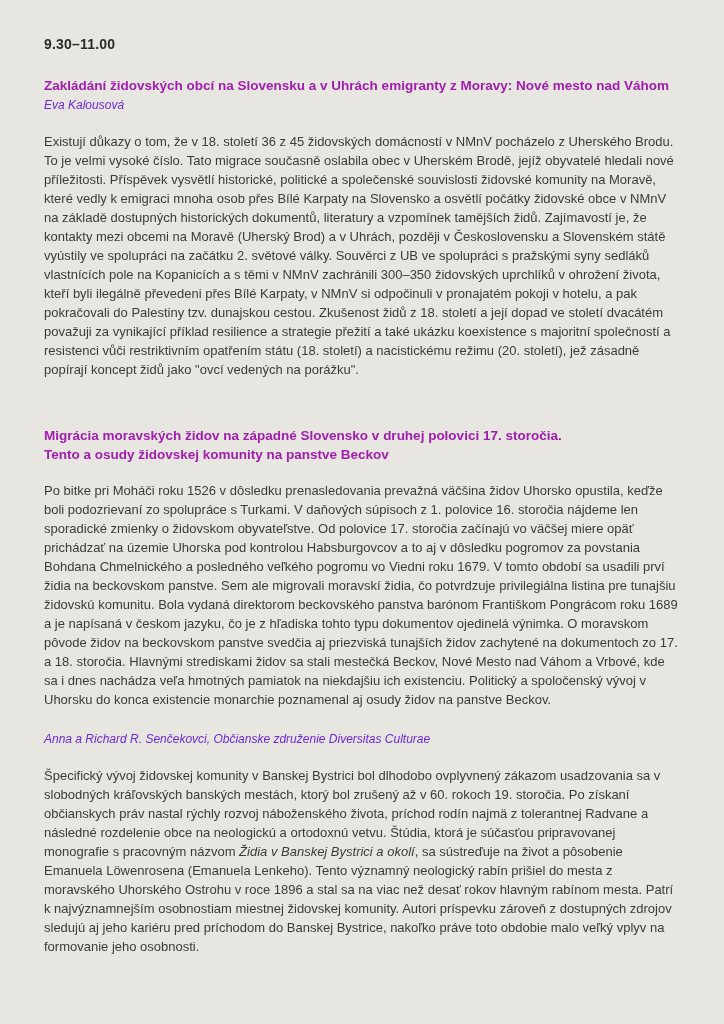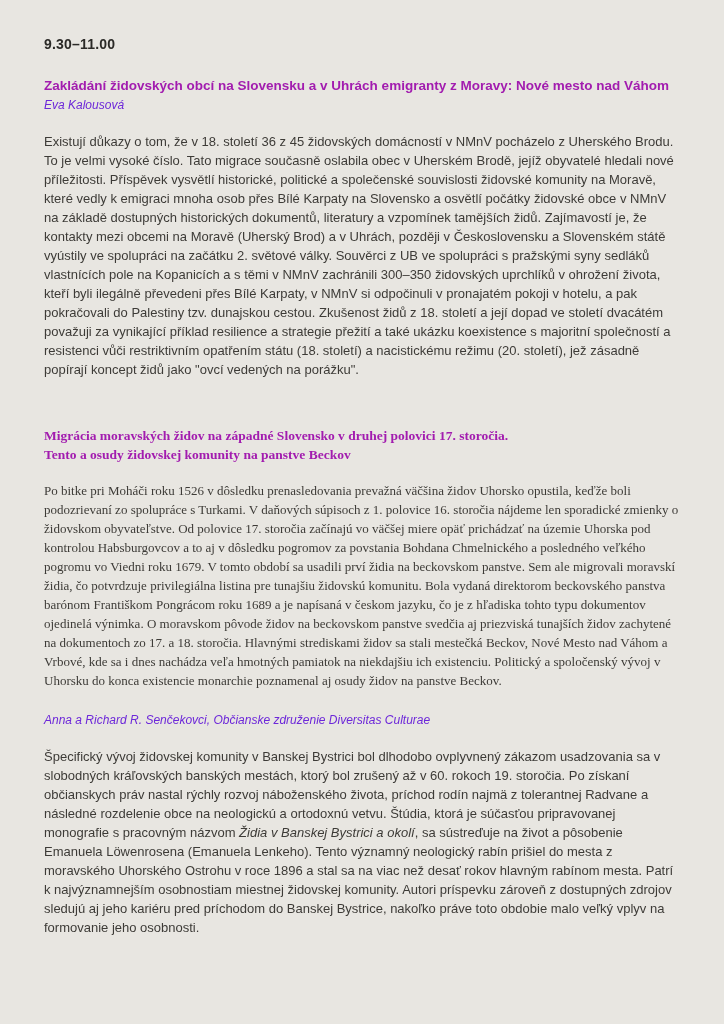--- a/index.html
+++ b/index.html
@@ -39,21 +39,21 @@
     margin-top: 1px;
   }
   .abstract {
     font-size: 13px;
     line-height: 19px;
     color: #3d3b37;
     margin-top: 17px;
     max-width: 636px;
   }
   .session-1 { margin-top: 0; }
-  .session-2 { margin-top: 47px; font-family: Liberation Serif, serif; }
+  .session-2 { margin-top: 47px; }
   .session-3 { margin-top: 21px; }
   .inline-italic { font-style: italic; }
 </style>
 </head>
 <body>
 
 <div class="page">
 
   <div class="time">9.30–11.00</div>
 

